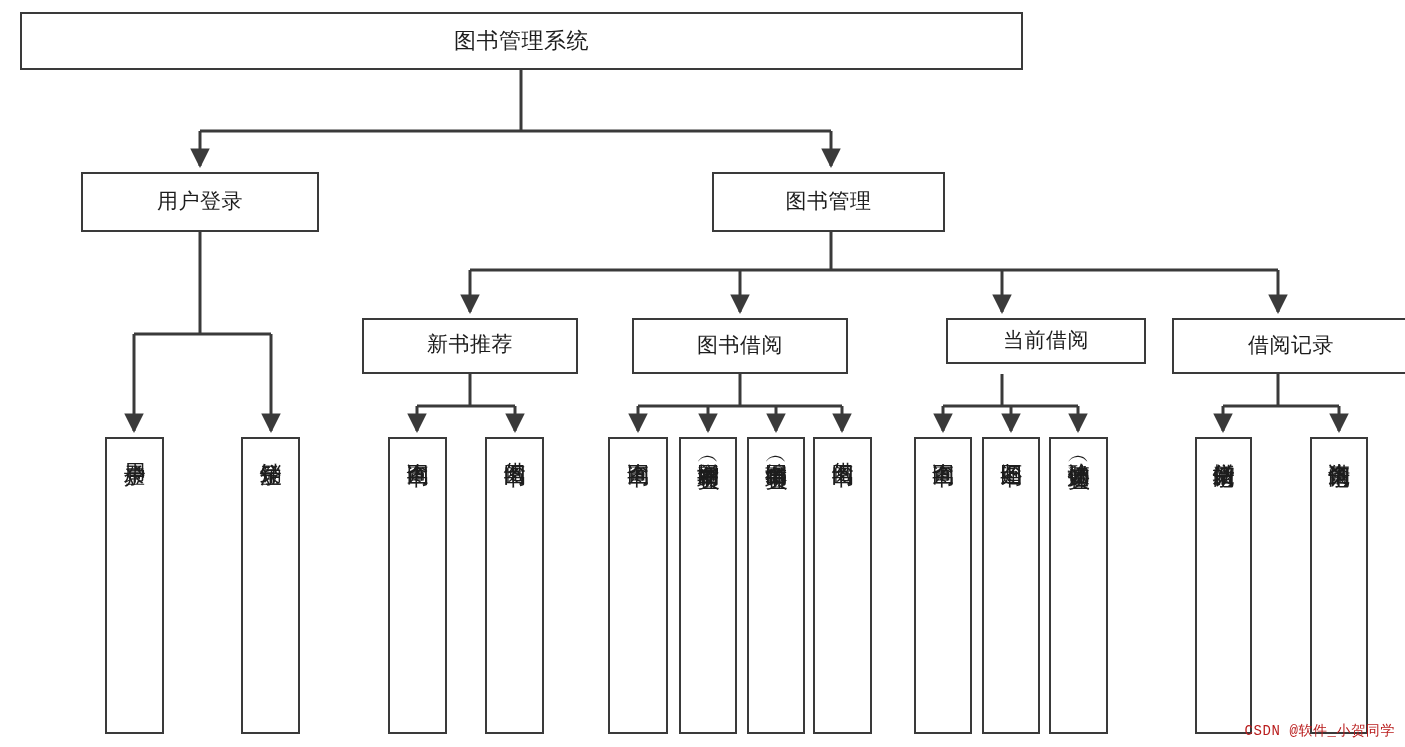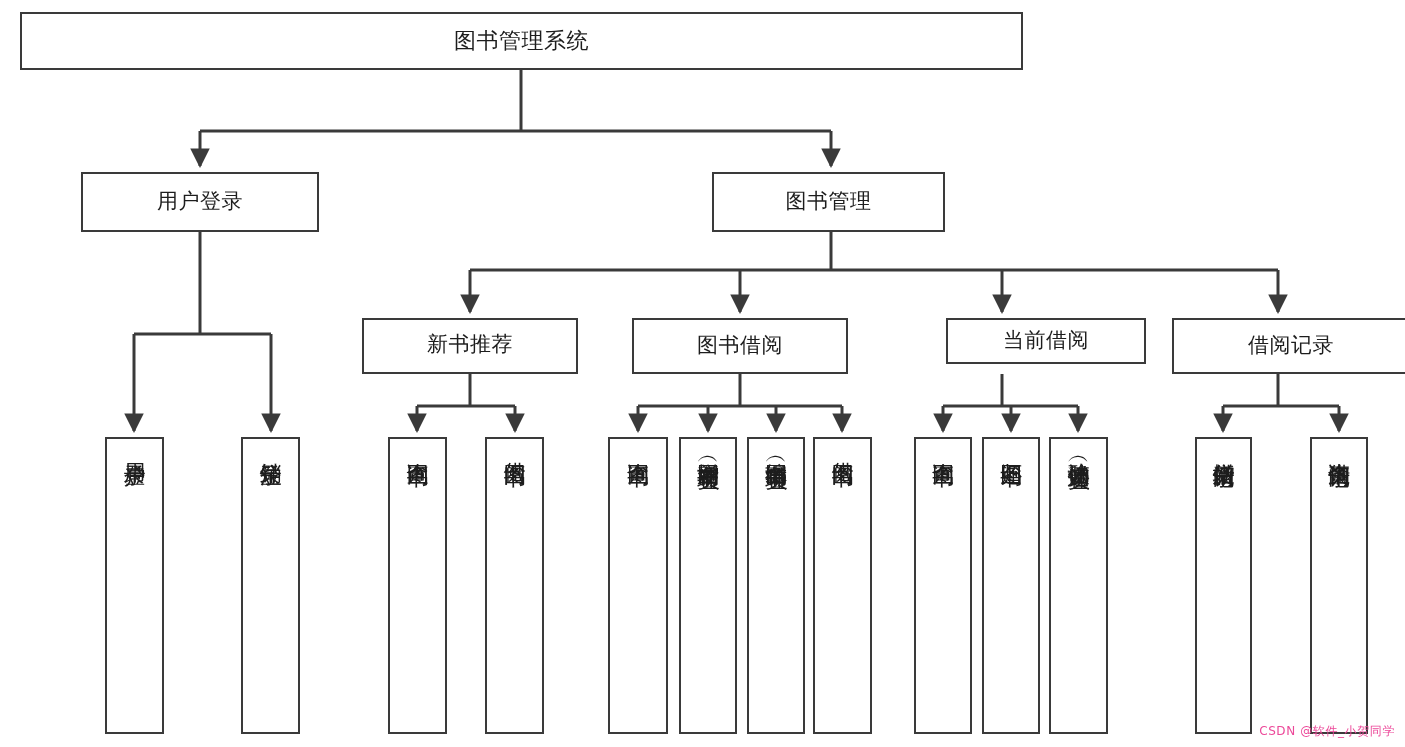--- a/index.html
+++ b/index.html
@@ -86,25 +86,26 @@
   #leaf-cl-query        { left: 914px;  width: 58px; }
   #leaf-cl-return       { left: 982px;  width: 58px; }
   #leaf-cl-confirm      { left: 1049px; width: 59px; }
   #leaf-lr-add          { left: 1195px; width: 57px; }
   #leaf-lr-query        { left: 1310px; width: 58px; }
 
   #watermark {
     position: absolute;
     right: 10px;
     bottom: 7px;
-    color: #ec4899;
-    font-size: 12px;
+    color: #b91c1c;
+    font-size: 14px;
     letter-spacing: 0.6px;
     z-index: 5;
     white-space: nowrap;
+    font-family: Liberation Mono, monospace;
   }
 </style>
 </head>
 <body>
 
 <div id="canvas">
 
   <svg id="edges" viewBox="0 0 1405 747" width="1405" height="747" xmlns="http://www.w3.org/2000/svg">
     <defs>
       <marker id="arrow" viewBox="0 0 10 10" refX="9" refY="5" markerWidth="6.5" markerHeight="6.5" orient="auto-start-reverse">

